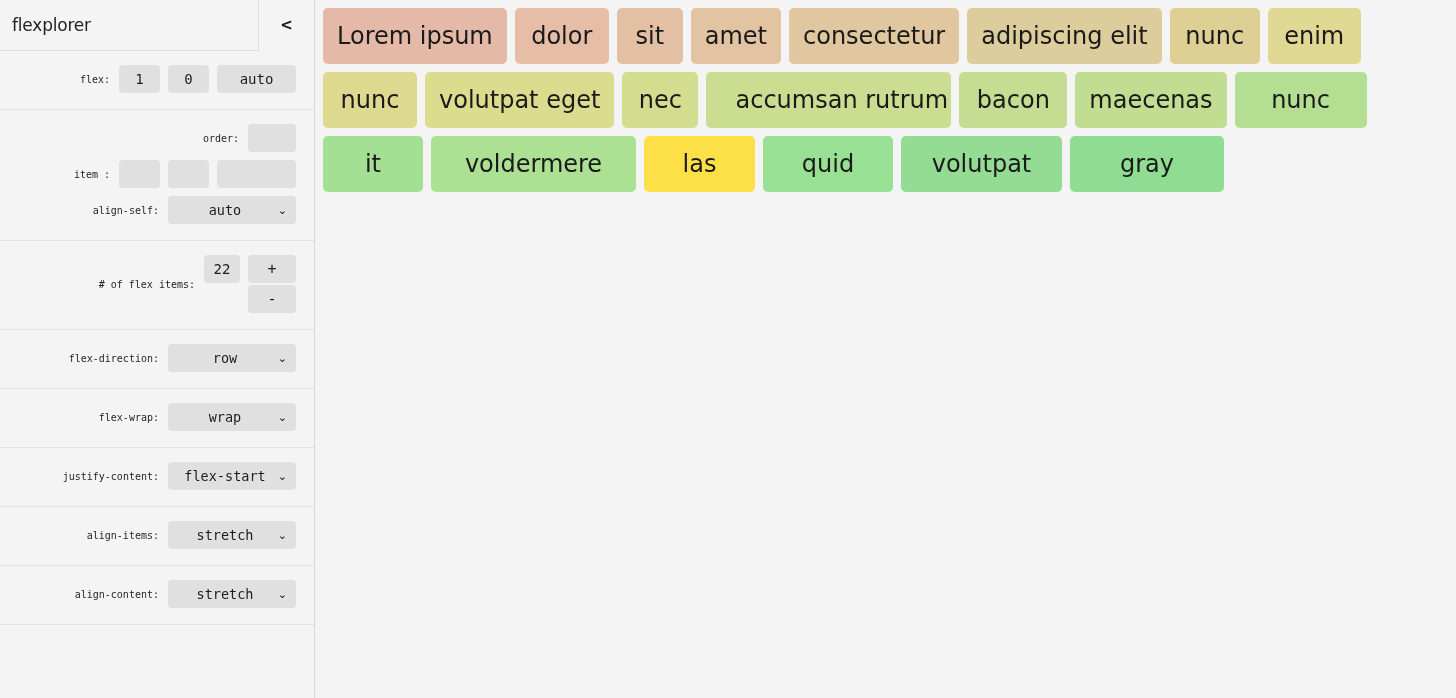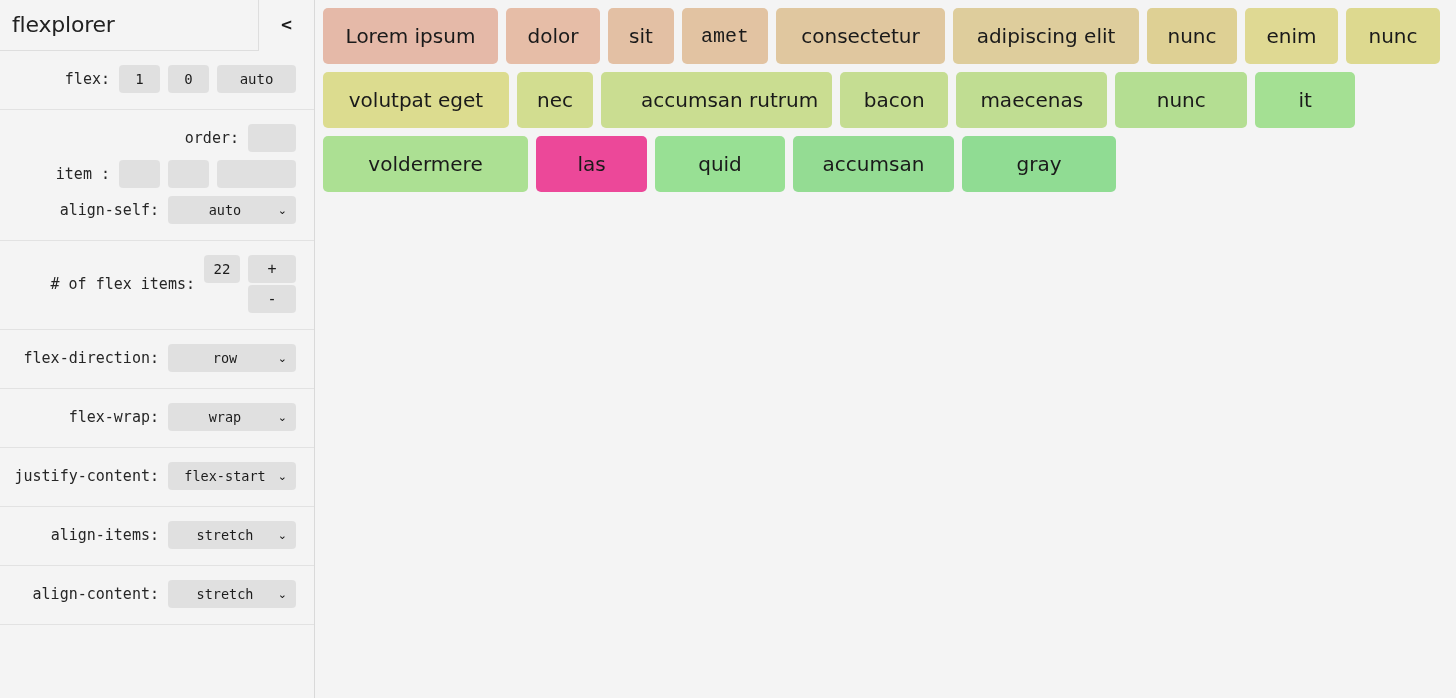--- a/index.html
+++ b/index.html
@@ -32,21 +32,21 @@
     height: 51px;
     min-height: 51px;
     display: flex;
     align-items: center;
     border-bottom: 1px solid #dedede;
     background: #f4f4f4;
   }
   .panel-title {
     flex: 1 1 auto;
     padding-left: 12px;
-    font-size: 22px;
+    font-size: 17px;
     color: #222222;
     font-family: "DejaVu Sans", sans-serif;
     letter-spacing: -0.2px;
     line-height: 1;
   }
   .collapse-btn {
     width: 56px;
     height: 51px;
     border: none;
     border-left: 1px solid #dedede;
@@ -68,21 +68,21 @@
   }
   .ctrl-row {
     display: flex;
     align-items: center;
     justify-content: flex-end;
     padding: 4px 18px 4px 0;
     min-height: 30px;
   }
   .ctrl-label {
     font-family: "DejaVu Sans Mono", monospace;
-    font-size: 15px;
+    font-size: 10px;
     color: #262626;
     text-align: right;
     padding-right: 9px;
     white-space: nowrap;
   }
   .ctrl-fields {
     display: flex;
     align-items: flex-start;
     gap: 8px;
   }
@@ -174,21 +174,21 @@
     align-content: flex-start;
   }
   .flex-item {
     flex: 1 1 auto;
     margin: 8px 0 0 8px;
     border-radius: 5px;
     display: flex;
     align-items: center;
     justify-content: center;
     font-family: "DejaVu Sans", sans-serif;
-    font-size: 20px;
+    font-size: 24px;
     color: #1a1a1a;
     white-space: nowrap;
     padding: 0 14px;
     height: 56px;
     min-height: 56px;
     max-height: 56px;
     align-self: flex-start;
   }
 </style>
 </head>
@@ -290,34 +290,34 @@
         </div>
       </div>
 
   </aside>
 
   <main id="canvas">
     <div id="flex-container">
         <div class="flex-item" style="background: rgb(229, 185, 168); flex: 0 0 175px; width: 189px;">Lorem ipsum</div>
         <div class="flex-item" style="background: rgb(230, 189, 167); flex: 0 0 94px; width: 108px;">dolor</div>
         <div class="flex-item" style="background: rgb(227, 192, 164); flex: 0 0 66px; width: 80px;">sit</div>
-        <div class="flex-item" style="background: rgb(226, 195, 162); flex: 0 0 86px; width: 100px; font-family: Liberation Mono, monospace;">amet</div>
+        <div class="flex-item" style="background: rgb(226, 195, 162); flex: 0 0 86px; width: 100px;">amet</div>
         <div class="flex-item" style="background: rgb(224, 199, 159); flex: 0 0 169px; width: 183px;">consectetur</div>
         <div class="flex-item" style="background: rgb(222, 205, 156); flex: 0 0 186px; width: 200px;">adipiscing elit</div>
         <div class="flex-item" style="background: rgb(222, 208, 148); flex: 0 0 90px; width: 104px;">nunc</div>
         <div class="flex-item" style="background: rgb(223, 217, 147); flex: 0 0 93px; width: 107px;">enim</div>
         <div class="flex-item" style="background: rgb(221, 217, 143); flex: 0 0 94px; width: 108px;">nunc</div>
         <div class="flex-item" style="background: rgb(220, 220, 143); flex: 0 0 186px; width: 200px;">volutpat eget</div>
         <div class="flex-item" style="background: rgb(210, 221, 144); flex: 0 0 76px; width: 90px;">nec</div>
         <div class="flex-item" style="background: rgb(202, 221, 145); flex: 0 0 231px; width: 245px; padding-left: 40px;">accumsan rutrum</div>
         <div class="flex-item" style="background: rgb(197, 221, 146); flex: 0 0 108px; width: 122px;">bacon</div>
         <div class="flex-item" style="background: rgb(192, 221, 146); flex: 0 0 151px; width: 165px; text-align: center;">maecenas</div>
         <div class="flex-item" style="background: rgb(180, 222, 146); flex: 0 0 132px; width: 146px;">nunc</div>
         <div class="flex-item" style="background: rgb(164, 224, 147); flex: 0 0 100px; width: 114px;">it</div>
         <div class="flex-item" style="background: rgb(172, 224, 147); flex: 0 0 205px; width: 219px;">voldermere</div>
-        <div class="flex-item" style="background: #ec4899; flex: 0 0 111px; width: 125px;">las</div>
+        <div class="flex-item" style="background: #fde047; flex: 0 0 111px; width: 125px;">las</div>
         <div class="flex-item" style="background: rgb(152, 224, 148); flex: 0 0 130px; width: 144px;">quid</div>
-        <div class="flex-item" style="background: rgb(148, 220, 147); flex: 0 0 161px; width: 175px;">accumsan</div>
+        <div class="flex-item" style="background: rgb(148, 220, 147); flex: 0 0 161px; width: 175px;">volutpat</div>
         <div class="flex-item" style="background: rgb(144, 220, 147); flex: 0 0 154px; width: 168px;">gray</div>
       </div>
   </main>
 
 </div>
 
 </body></html>

